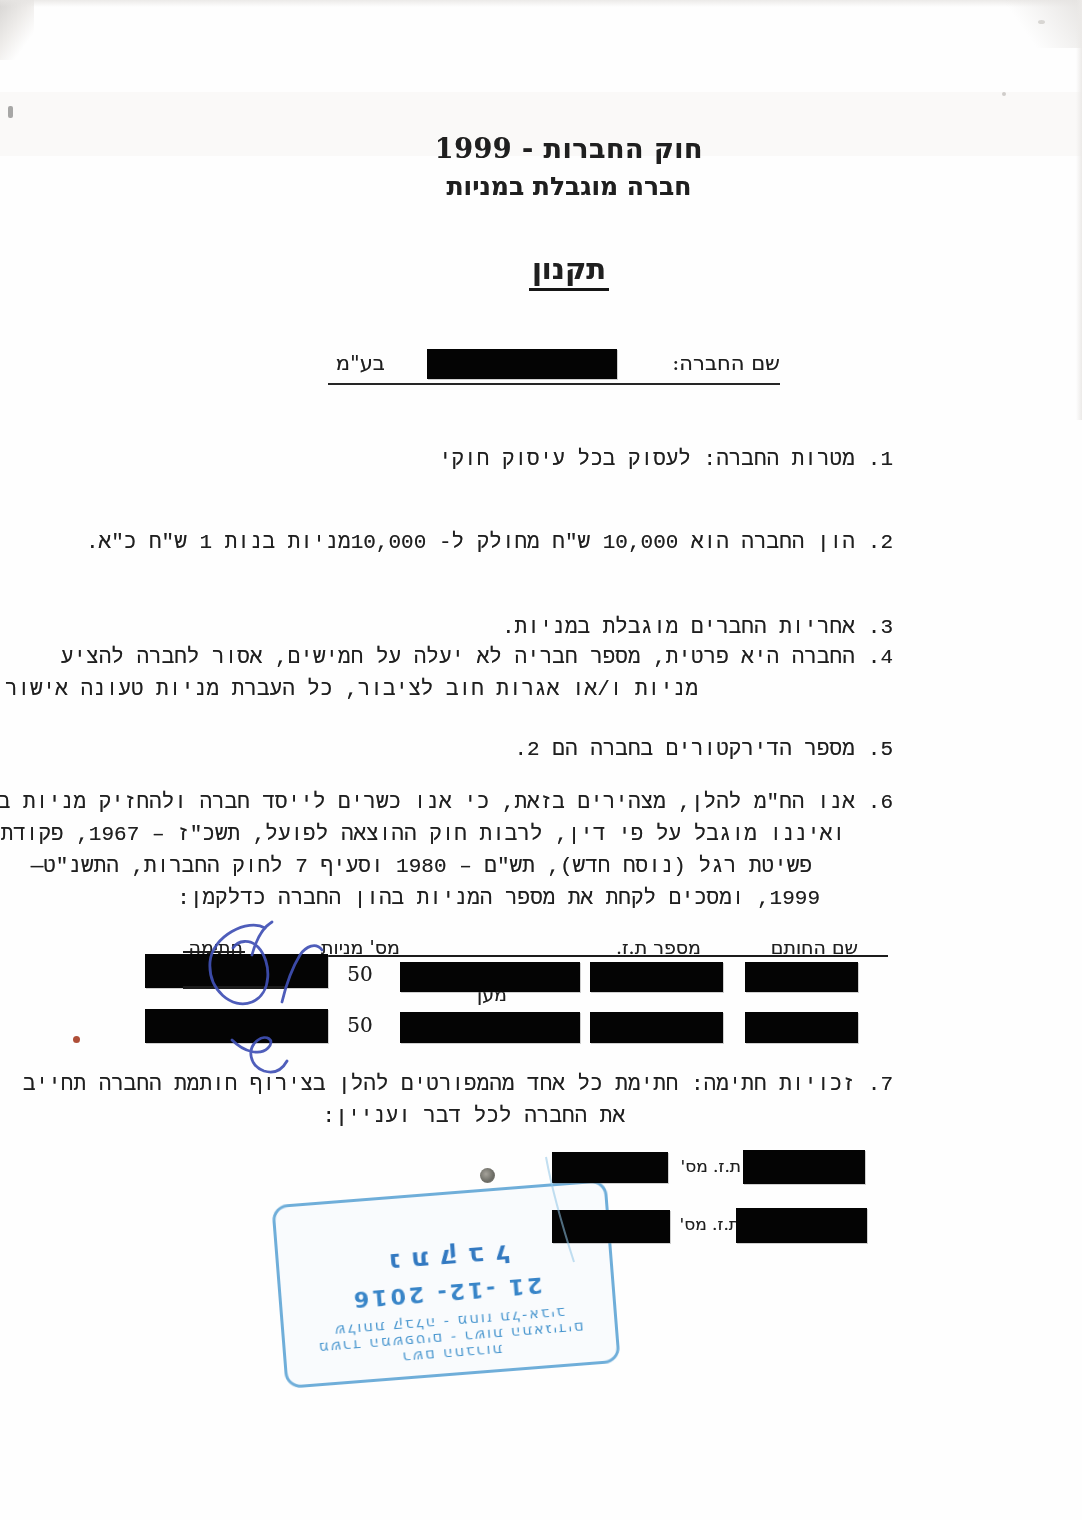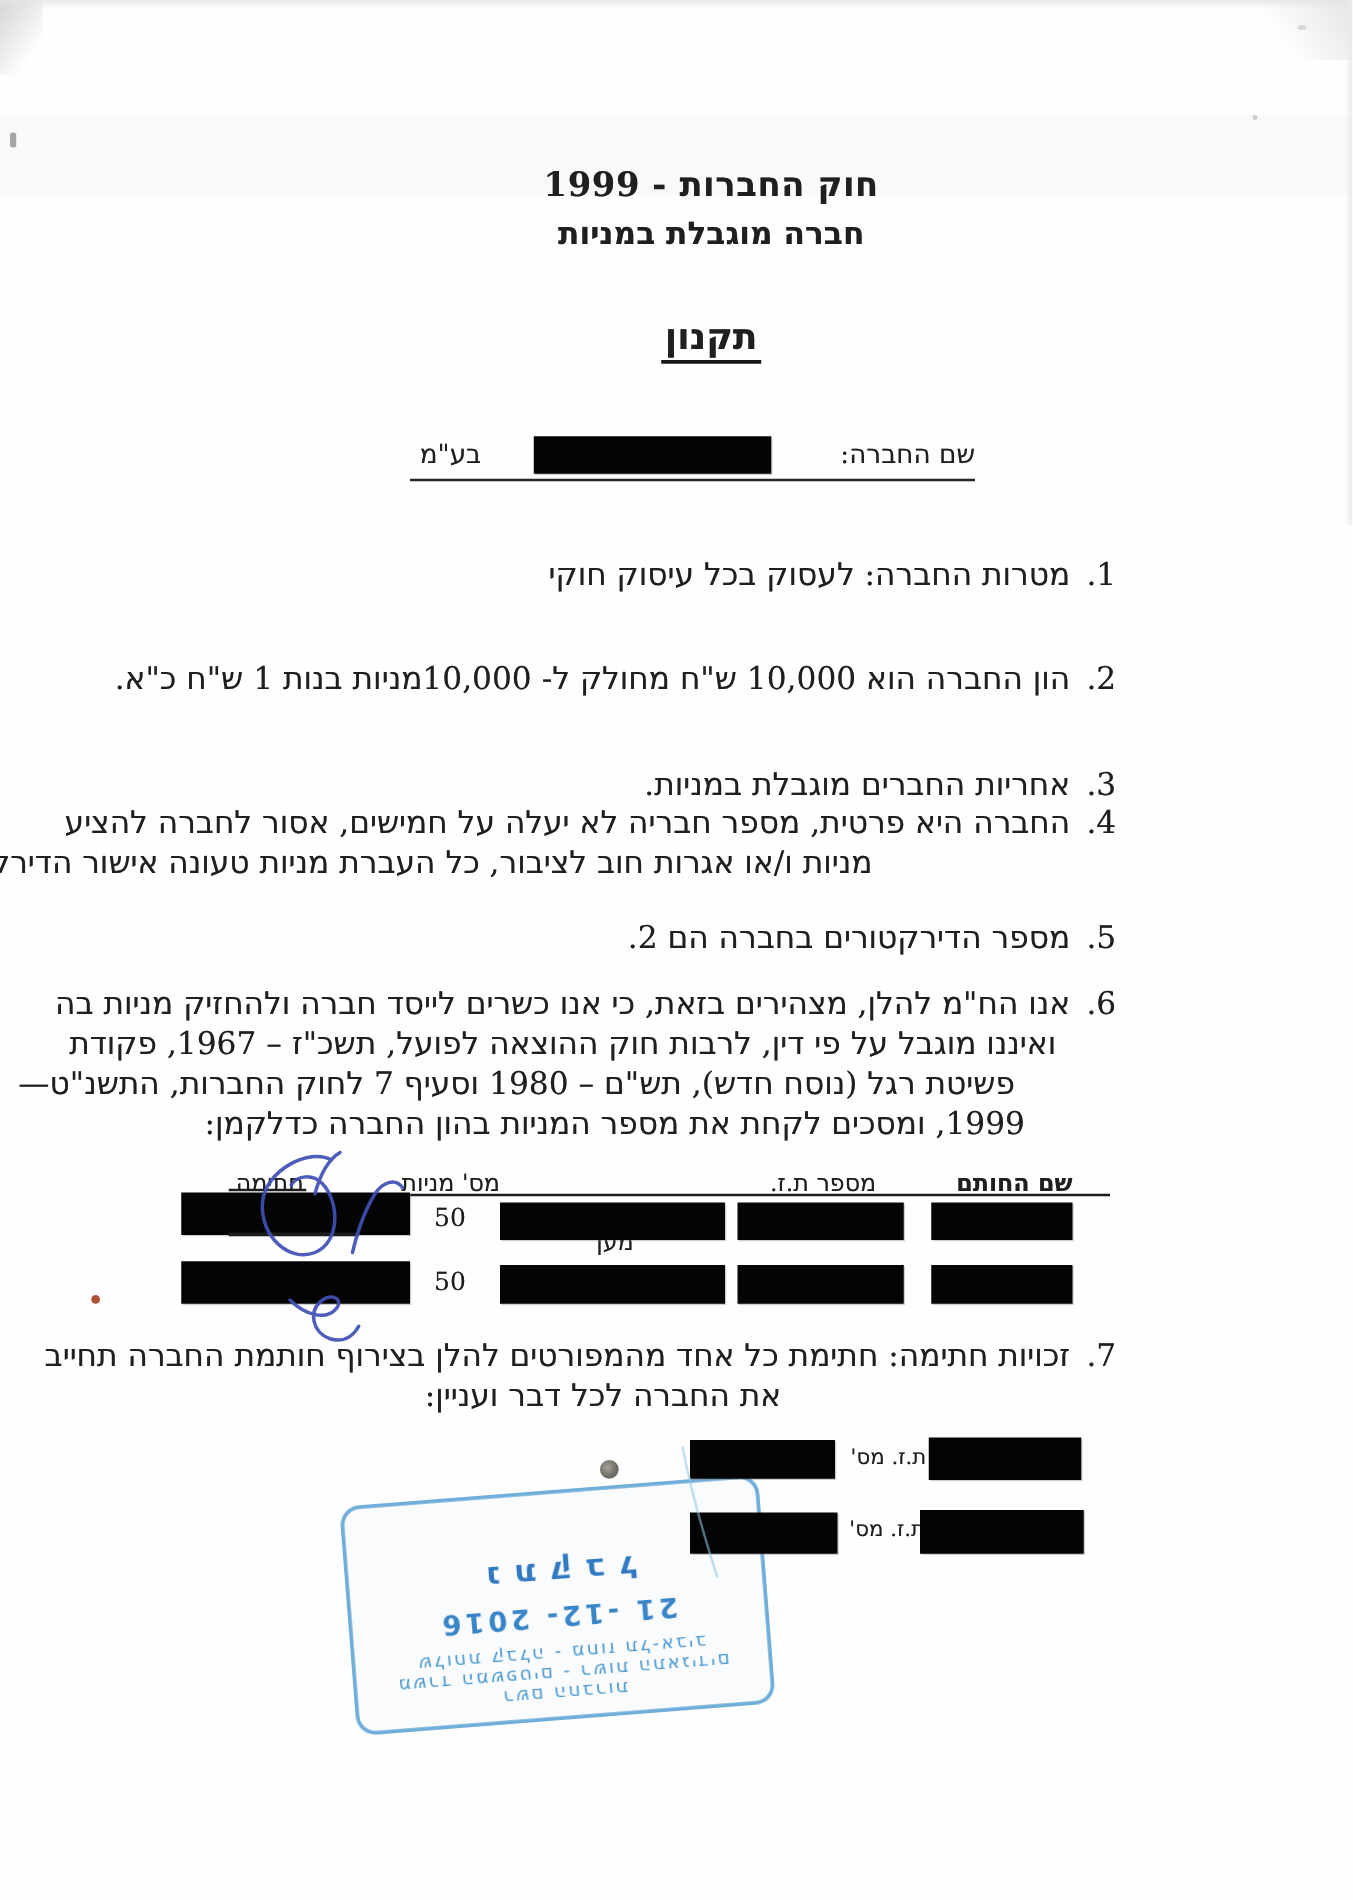--- a/index.html
+++ b/index.html
@@ -21,21 +21,21 @@
   .center-line{position:absolute;left:28px;width:1082px;text-align:center;white-space:nowrap;}
   .h-law{top:133px;font-size:27px;font-weight:bold;letter-spacing:.5px;}
   .h-type{top:172px;font-size:25px;font-weight:bold;}
   .h-section{top:252px;font-size:29px;font-weight:bold;}
   .h-section .u{display:inline-block;border-bottom:3px solid #161616;padding:0 3px 2px;}
   
   .company-label{position:absolute;right:302px;top:351px;font-size:21px;direction:rtl;white-space:nowrap;}
   .company-suffix{position:absolute;right:697px;top:351px;font-size:21px;direction:rtl;white-space:nowrap;}
   .company-underline{position:absolute;left:328px;top:383px;width:452px;height:2px;background:#262626;}
   
-  .clause,.cont{position:absolute;direction:rtl;white-space:nowrap;font-size:25px;line-height:24px;}
+  .clause,.cont{position:absolute;direction:rtl;white-space:nowrap;font-size:21px;line-height:24px;font-family:Liberation Mono, monospace;}
   .clause{right:189px;}
   .clause .num{display:inline-block;margin-left:13px;}
   
   .redaction{position:absolute;background:#040404;box-shadow:1px 1px 0 rgba(120,120,120,.35);z-index:5;}
   
   .th{position:absolute;font-size:19px;direction:rtl;white-space:nowrap;}
   .rule{position:absolute;background:#1c1c1c;}
   .shares{position:absolute;width:44px;text-align:center;font-size:20px;}
   .idlabel{position:absolute;font-size:17px;direction:rtl;white-space:nowrap;}
   
@@ -90,21 +90,21 @@
   <div class="clause ink" style="top:738px;">
     <span class="num">5.</span><span>מספר הדירקטורים בחברה הם 2.</span>
   </div>
   <div class="clause ink" style="top:791px;">
     <span class="num">6.</span><span>אנו הח"מ להלן, מצהירים בזאת, כי אנו כשרים לייסד חברה ולהחזיק מניות בה</span>
   </div>
   <div class="cont ink" style="top:823px;right:237px;">ואיננו מוגבל על פי דין, לרבות חוק ההוצאה לפועל, תשכ"ז – 1967, פקודת</div>
   <div class="cont ink" style="top:855px;right:270px;">פשיטת רגל (נוסח חדש), תש"ם – 1980 וסעיף 7 לחוק החברות, התשנ"ט—</div>
   <div class="cont ink" style="top:887px;right:262px;">1999, ומסכים לקחת את מספר המניות בהון החברה כדלקמן:</div>
 
-  <div class="th ink" style="right:224px;top:936px;font-weight:bold;">שם החותם</div>
+  <div class="th ink" style="right:224px;top:936px;">שם החותם</div>
   <div class="th ink" style="right:381px;top:936px;">מספר ת.ז.</div>
   <div class="th ink" style="right:575px;top:983px;">מען</div>
   <div class="th ink" style="right:682px;top:936px;">מס' מניות</div>
   <div class="th ink" style="right:839px;top:936px;">חתימה</div>
   <div class="rule" style="left:322px;top:955px;width:566px;height:2px;"></div>
   <div class="rule" style="left:183px;top:951px;width:62px;height:2px;"></div>
 
   <div class="redaction" style="left:145px;top:954px;width:183px;height:34px;"></div>
   <div class="rule" style="left:183px;top:986px;width:104px;height:3px;z-index:6;"></div>
   <div class="shares ink" style="left:338px;top:962px;">50</div>

